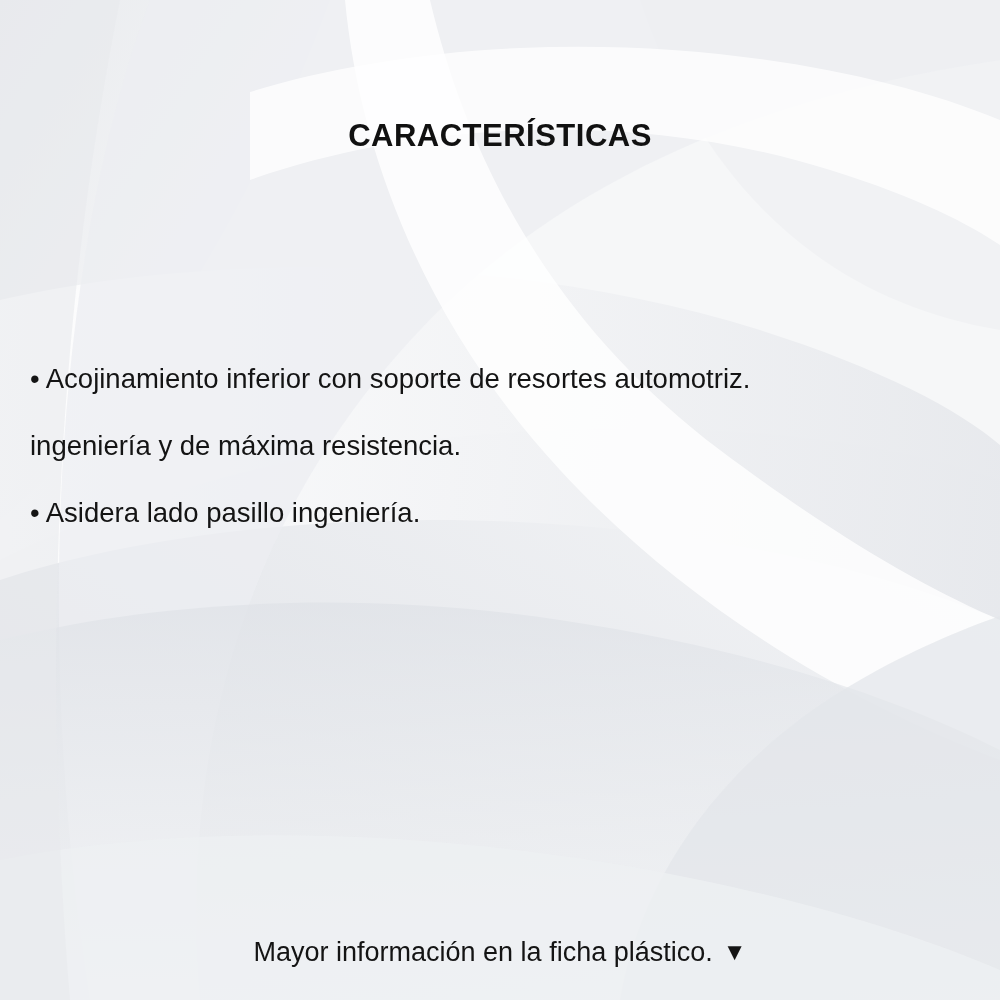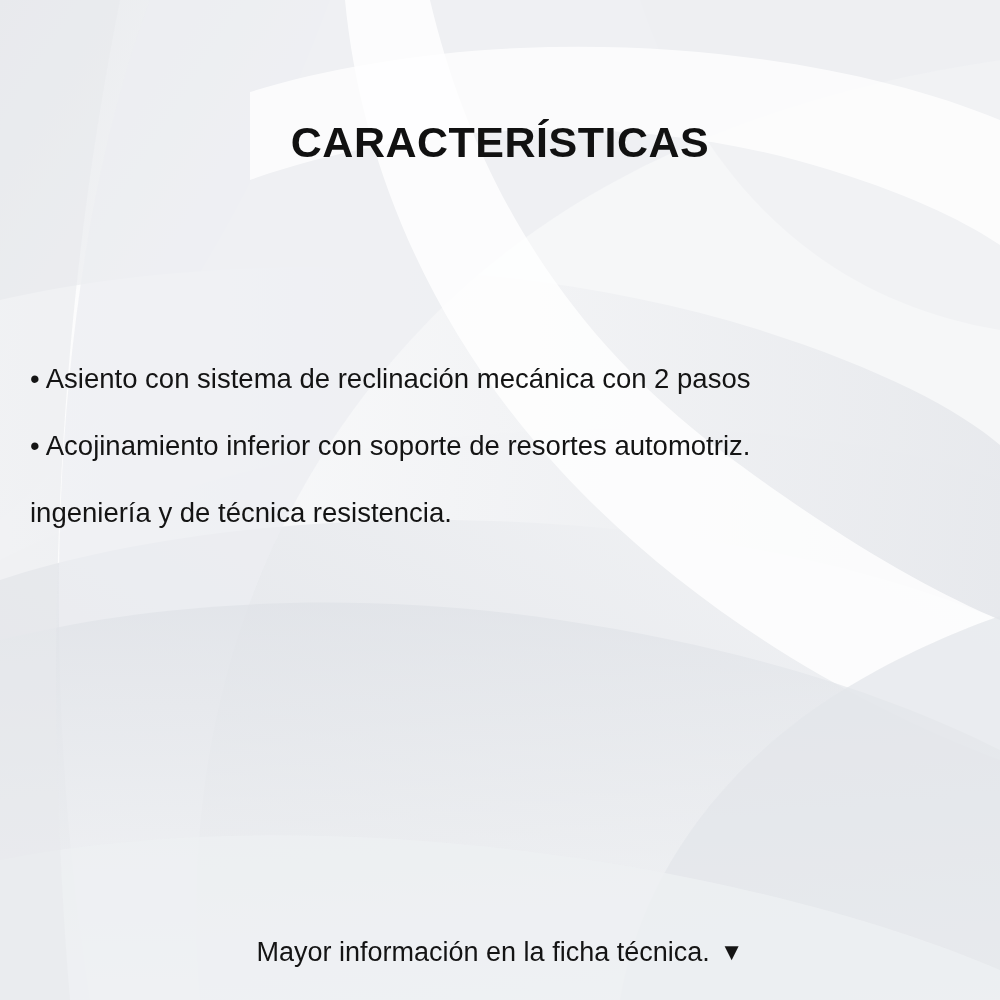--- a/index.html
+++ b/index.html
@@ -32,21 +32,21 @@
     width: 100%;
     height: 100%;
   }
 
   .title {
     position: absolute;
     top: 118px;
     left: 0;
     width: 100%;
     text-align: center;
-    font-size: 43px;
+    font-size: 31px;
     font-weight: bold;
     letter-spacing: 0.5px;
     color: #111111;
     font-family: "Liberation Sans", sans-serif;
   }
 
   .bullets {
     position: absolute;
     top: 345px;
     left: 30px;
@@ -117,23 +117,23 @@
     <path d="M0,860 C200,820 460,830 700,880 C830,907 930,940 1000,970 L1000,1000 L0,1000 Z" fill="#eef0f2" opacity="0.8"></path>
     <path d="M0,0 L120,0 C60,300 40,640 70,1000 L0,1000 Z" fill="#e7e9ed" opacity="0.6"></path>
     <path d="M250,180 C420,120 640,110 830,170 C920,198 970,225 1000,245 L1000,120 C880,70 700,40 520,48 C420,52 320,70 250,92 Z" fill="#ffffff" opacity="0.75"></path>
   </svg>
 
   <div class="content">
 
     <div class="title">CARACTERÍSTICAS</div>
 
     <div class="bullets">
-      <div class="bullet-line">• Asiento con sistema de reclinación mecánica con 2 pasos</div>
       <div class="bullet-line">• Acojinamiento inferior con soporte de resortes automotriz.</div>
-      <div class="bullet-line">ingeniería y de técnica resistencia.</div>
+      <div class="bullet-line">ingeniería y de máxima resistencia.</div>
+      <div class="bullet-line">• Asidera lado pasillo ingeniería.</div>
     </div>
 
     <div class="footer">
-      <span>Mayor información en la ficha técnica.</span><span class="caret">▼</span>
+      <span>Mayor información en la ficha plástico.</span><span class="caret">▼</span>
     </div>
 
   </div>
 </div>
 
 </body></html>

